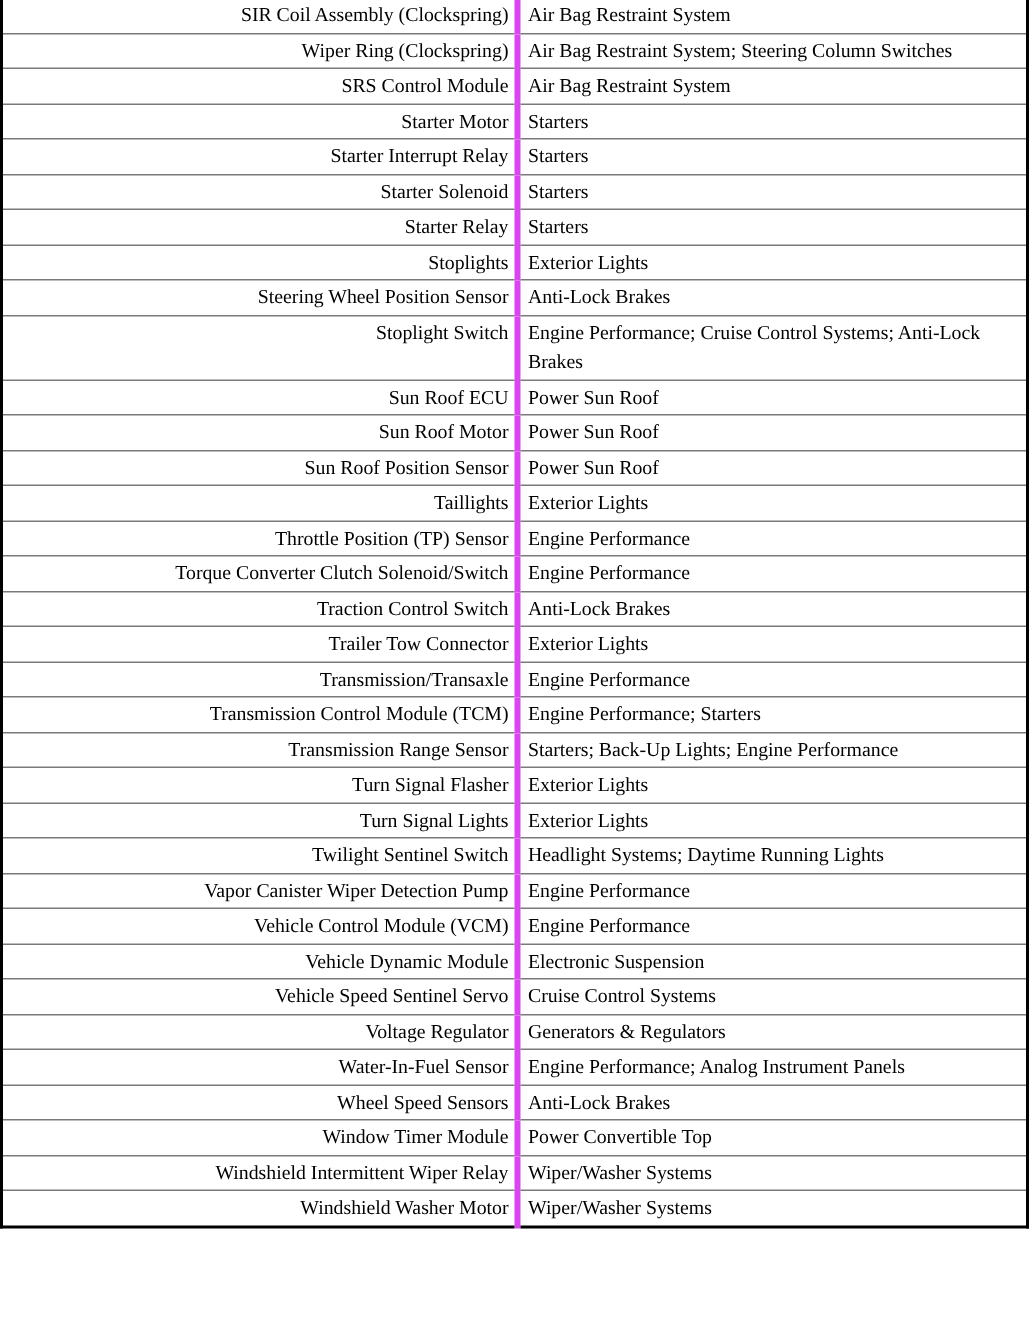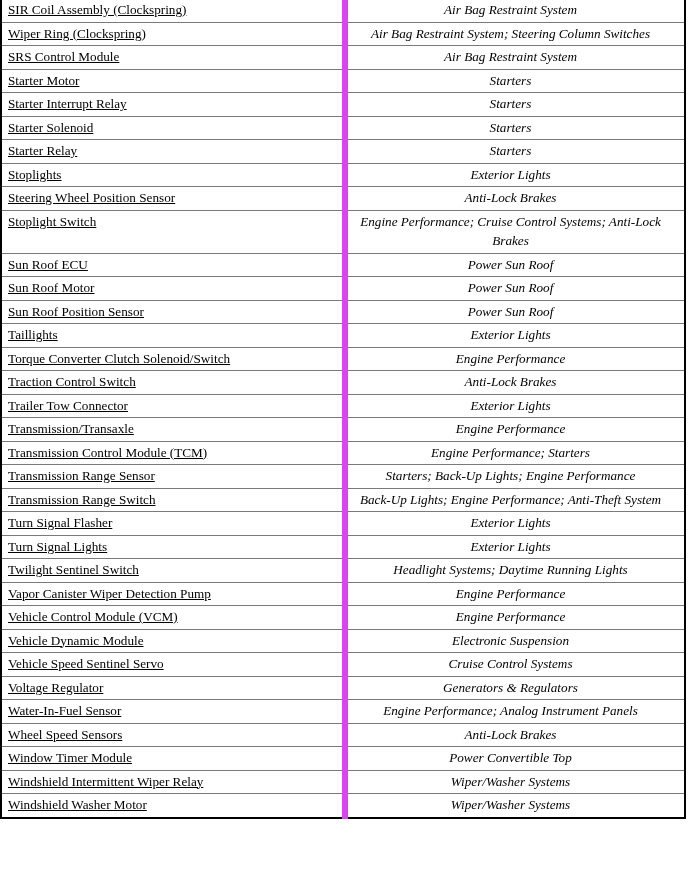--- a/index.html
+++ b/index.html
@@ -39,30 +39,28 @@
   #component-table td {
     padding: 1px 4px 2px 5px;
     font-size: 13.2px;
     line-height: 19.5px;
     vertical-align: top;
     height: 18px;
     box-sizing: border-box;
   }
 
   #component-table td.cell-component {
+    text-align: right;
+    border-right: 4px solid #d946ef;
+    padding-left: 6px;
+  }
+
+  #component-table td.cell-system {
     text-align: left;
-    border-right: 6px solid #d946ef;
-    padding-left: 6px;
-    text-decoration: underline;
-  }
-
-  #component-table td.cell-system {
-    text-align: center;
     padding-right: 16px;
-    font-style: italic;
   }
 
   
   #component-table tr.first-row td {
     padding-top: 0;
     height: 20px;
   }
 </style>
 </head>
 <body>
@@ -123,20 +121,24 @@
       </tr>
       <tr>
         <td class="cell-component">Sun Roof Position Sensor</td>
         <td class="cell-system">Power Sun Roof</td>
       </tr>
       <tr>
         <td class="cell-component">Taillights</td>
         <td class="cell-system">Exterior Lights</td>
       </tr>
       <tr>
+        <td class="cell-component">Throttle Position (TP) Sensor</td>
+        <td class="cell-system">Engine Performance</td>
+      </tr>
+      <tr>
         <td class="cell-component">Torque Converter Clutch Solenoid/Switch</td>
         <td class="cell-system">Engine Performance</td>
       </tr>
       <tr>
         <td class="cell-component">Traction Control Switch</td>
         <td class="cell-system">Anti-Lock Brakes</td>
       </tr>
       <tr>
         <td class="cell-component">Trailer Tow Connector</td>
         <td class="cell-system">Exterior Lights</td>
@@ -147,24 +149,20 @@
       </tr>
       <tr>
         <td class="cell-component">Transmission Control Module (TCM)</td>
         <td class="cell-system">Engine Performance; Starters</td>
       </tr>
       <tr>
         <td class="cell-component">Transmission Range Sensor</td>
         <td class="cell-system">Starters; Back-Up Lights; Engine Performance</td>
       </tr>
       <tr>
-        <td class="cell-component">Transmission Range Switch</td>
-        <td class="cell-system">Back-Up Lights; Engine Performance; Anti-Theft System</td>
-      </tr>
-      <tr>
         <td class="cell-component">Turn Signal Flasher</td>
         <td class="cell-system">Exterior Lights</td>
       </tr>
       <tr>
         <td class="cell-component">Turn Signal Lights</td>
         <td class="cell-system">Exterior Lights</td>
       </tr>
       <tr>
         <td class="cell-component">Twilight Sentinel Switch</td>
         <td class="cell-system">Headlight Systems; Daytime Running Lights</td>

